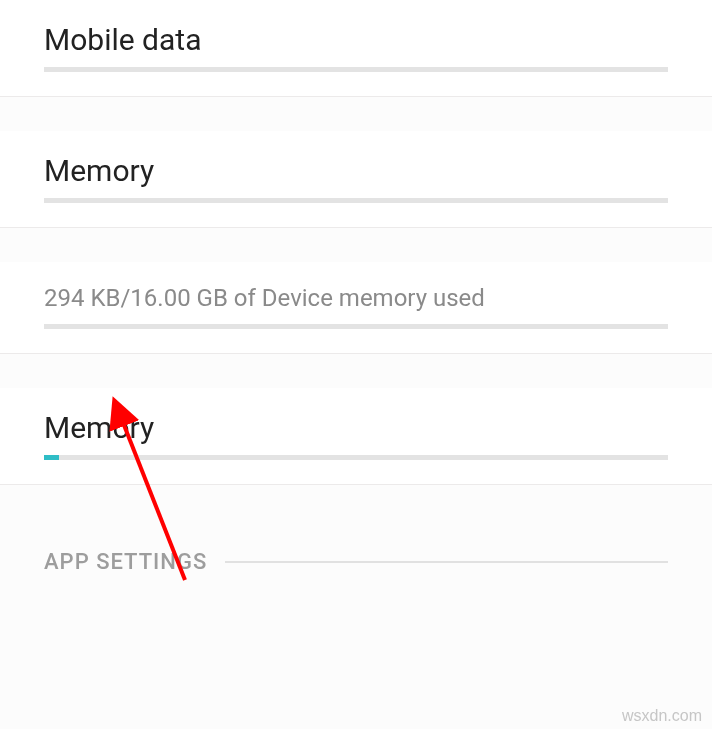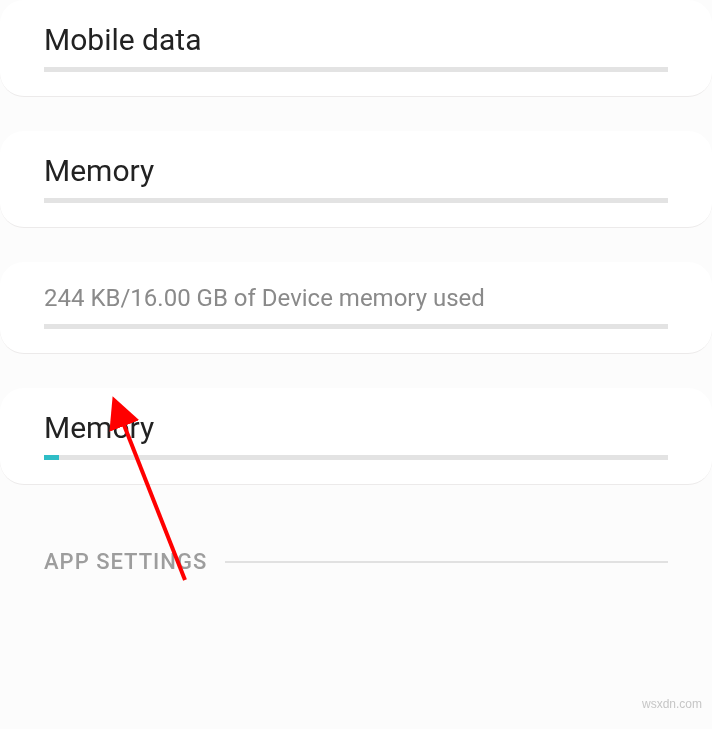--- a/index.html
+++ b/index.html
@@ -7,21 +7,20 @@
       font-family: Roboto, -apple-system, "Helvetica Neue", Arial, sans-serif;
       width: 712px;
       height: 729px;
       background: #fcfcfc;
       position: relative;
       overflow: hidden;
     }
     .card {
       background: #fff;
       border-bottom: 1px solid #eceaea;
-      border-radius: 24px;
     }
     .item {
       padding: 22px 44px 0 44px;
     }
     .title {
       font-size: 30px;
       color: #222;
       font-weight: 400;
       margin-bottom: 10px;
     }
@@ -66,22 +65,22 @@
       background: #e1e1e1;
     }
     .arrow-overlay {
       position: absolute;
       pointer-events: none;
       left: 0; top: 0;
     }
     .watermark {
       position: absolute;
       right: 10px;
-      bottom: 18px;
-      font-size: 12px;
+      bottom: 4px;
+      font-size: 16px;
       color: #c6c6c6;
       font-family: Arial, sans-serif;
       margin-top: 38px;
     }
   </style>
 </head>
 <body>
 
 <div class="card">
   <div class="item">
@@ -100,21 +99,21 @@
     <div class="progress-track">
       <div class="progress-fill" style="width:0%"></div>
     </div>
   </div>
 </div>
 
 <div class="spacer"></div>
 
 <div class="card">
   <div class="item">
-    <div class="subtitle">244 KB/16.00 GB of Device memory used</div>
+    <div class="subtitle">294 KB/16.00 GB of Device memory used</div>
     <div class="progress-track">
       <div class="progress-fill" style="width:0%"></div>
     </div>
   </div>
 </div>
 
 <div class="spacer"></div>
 
 <div class="card">
   <div class="item">

